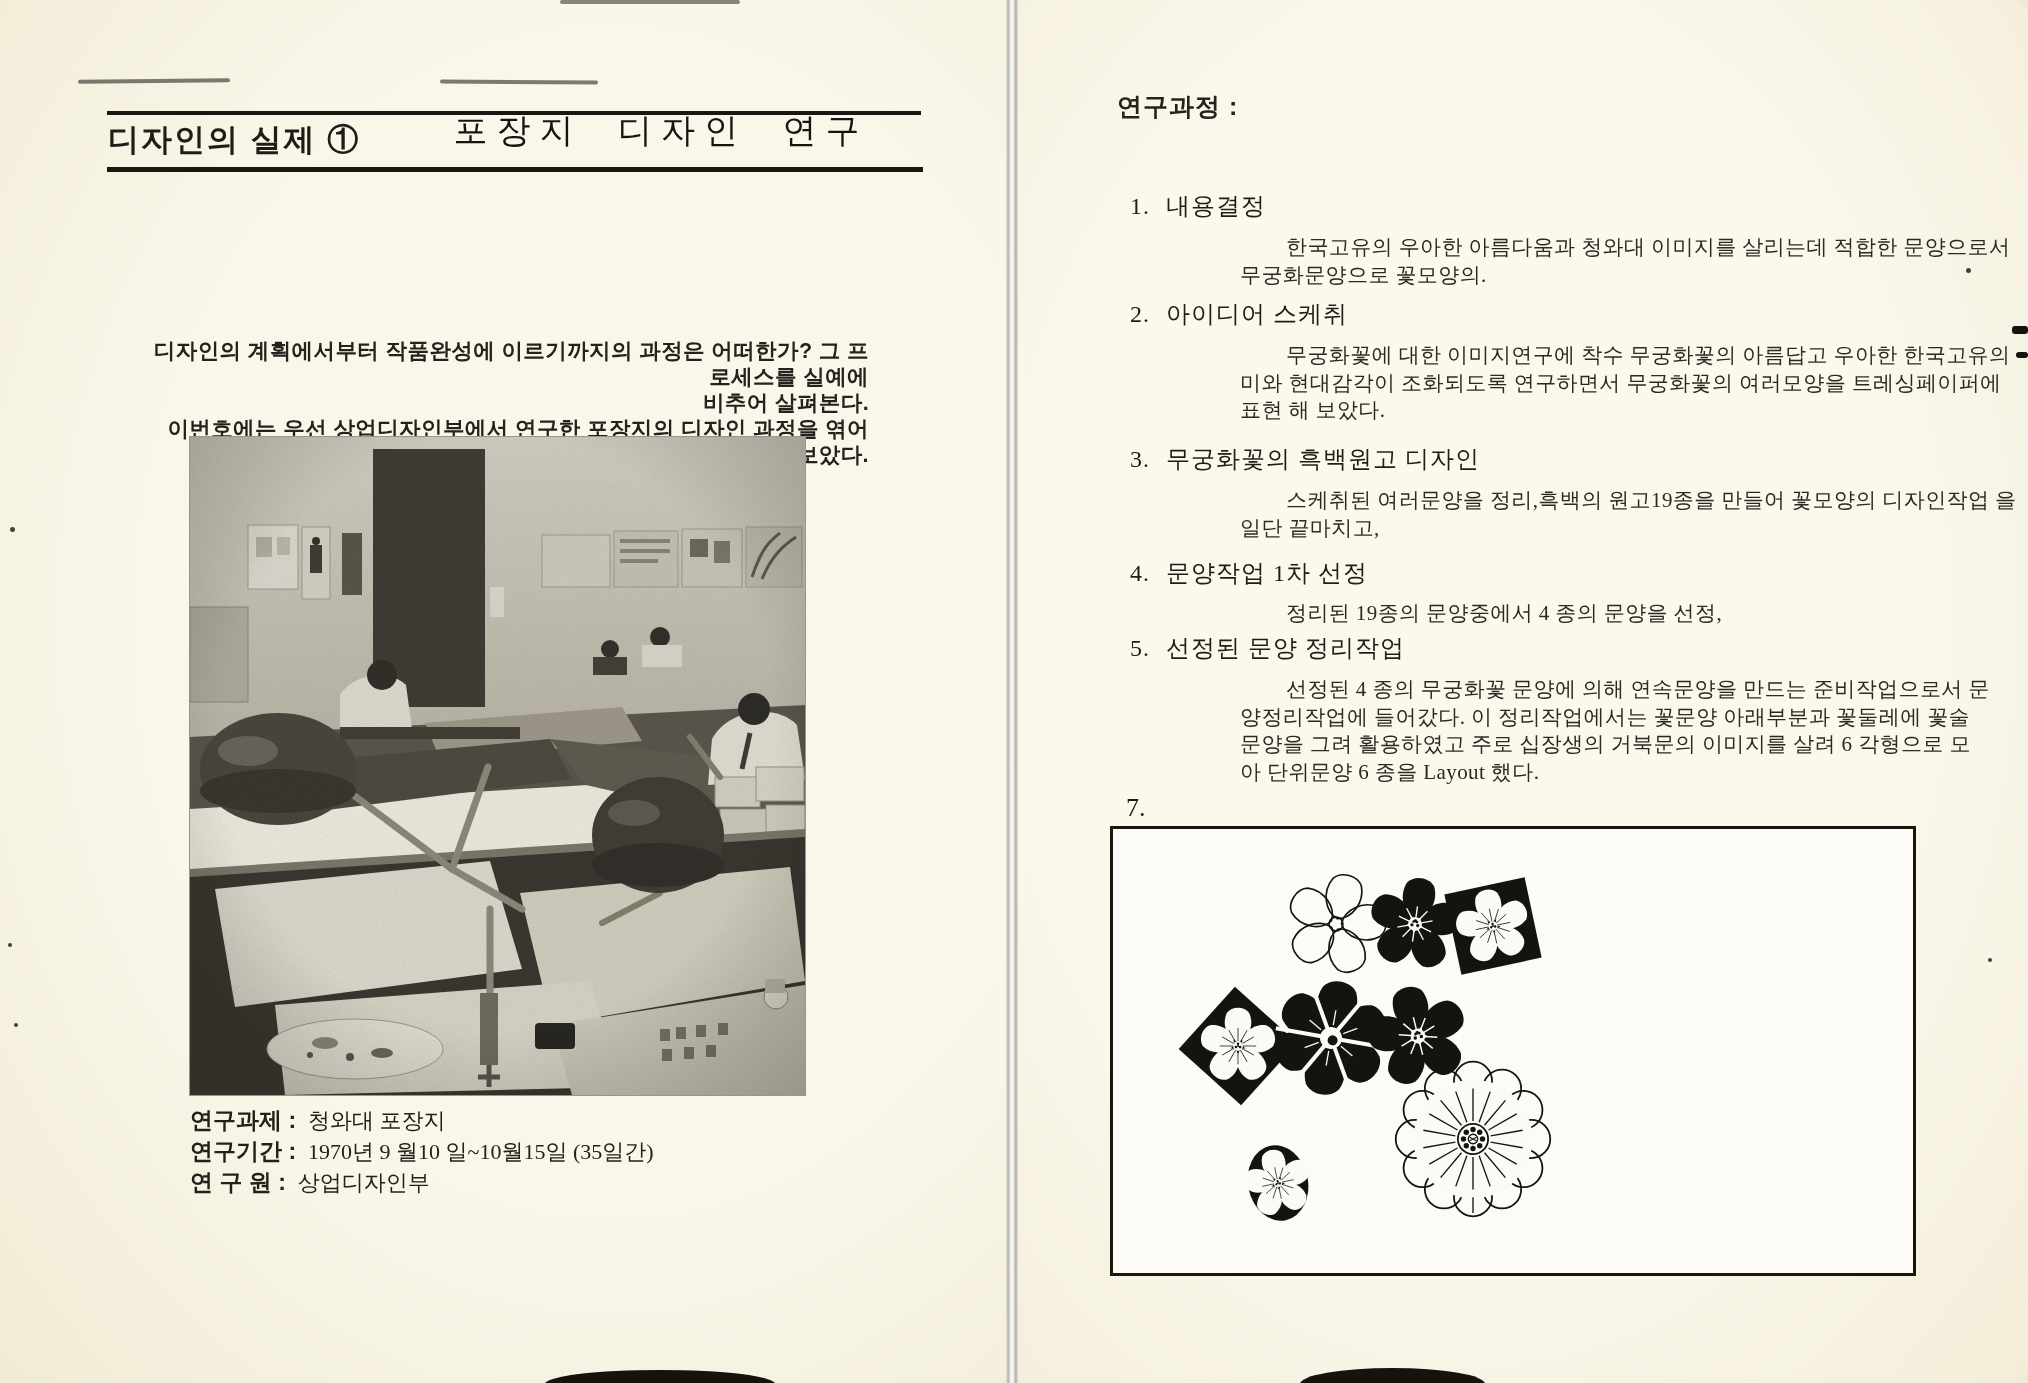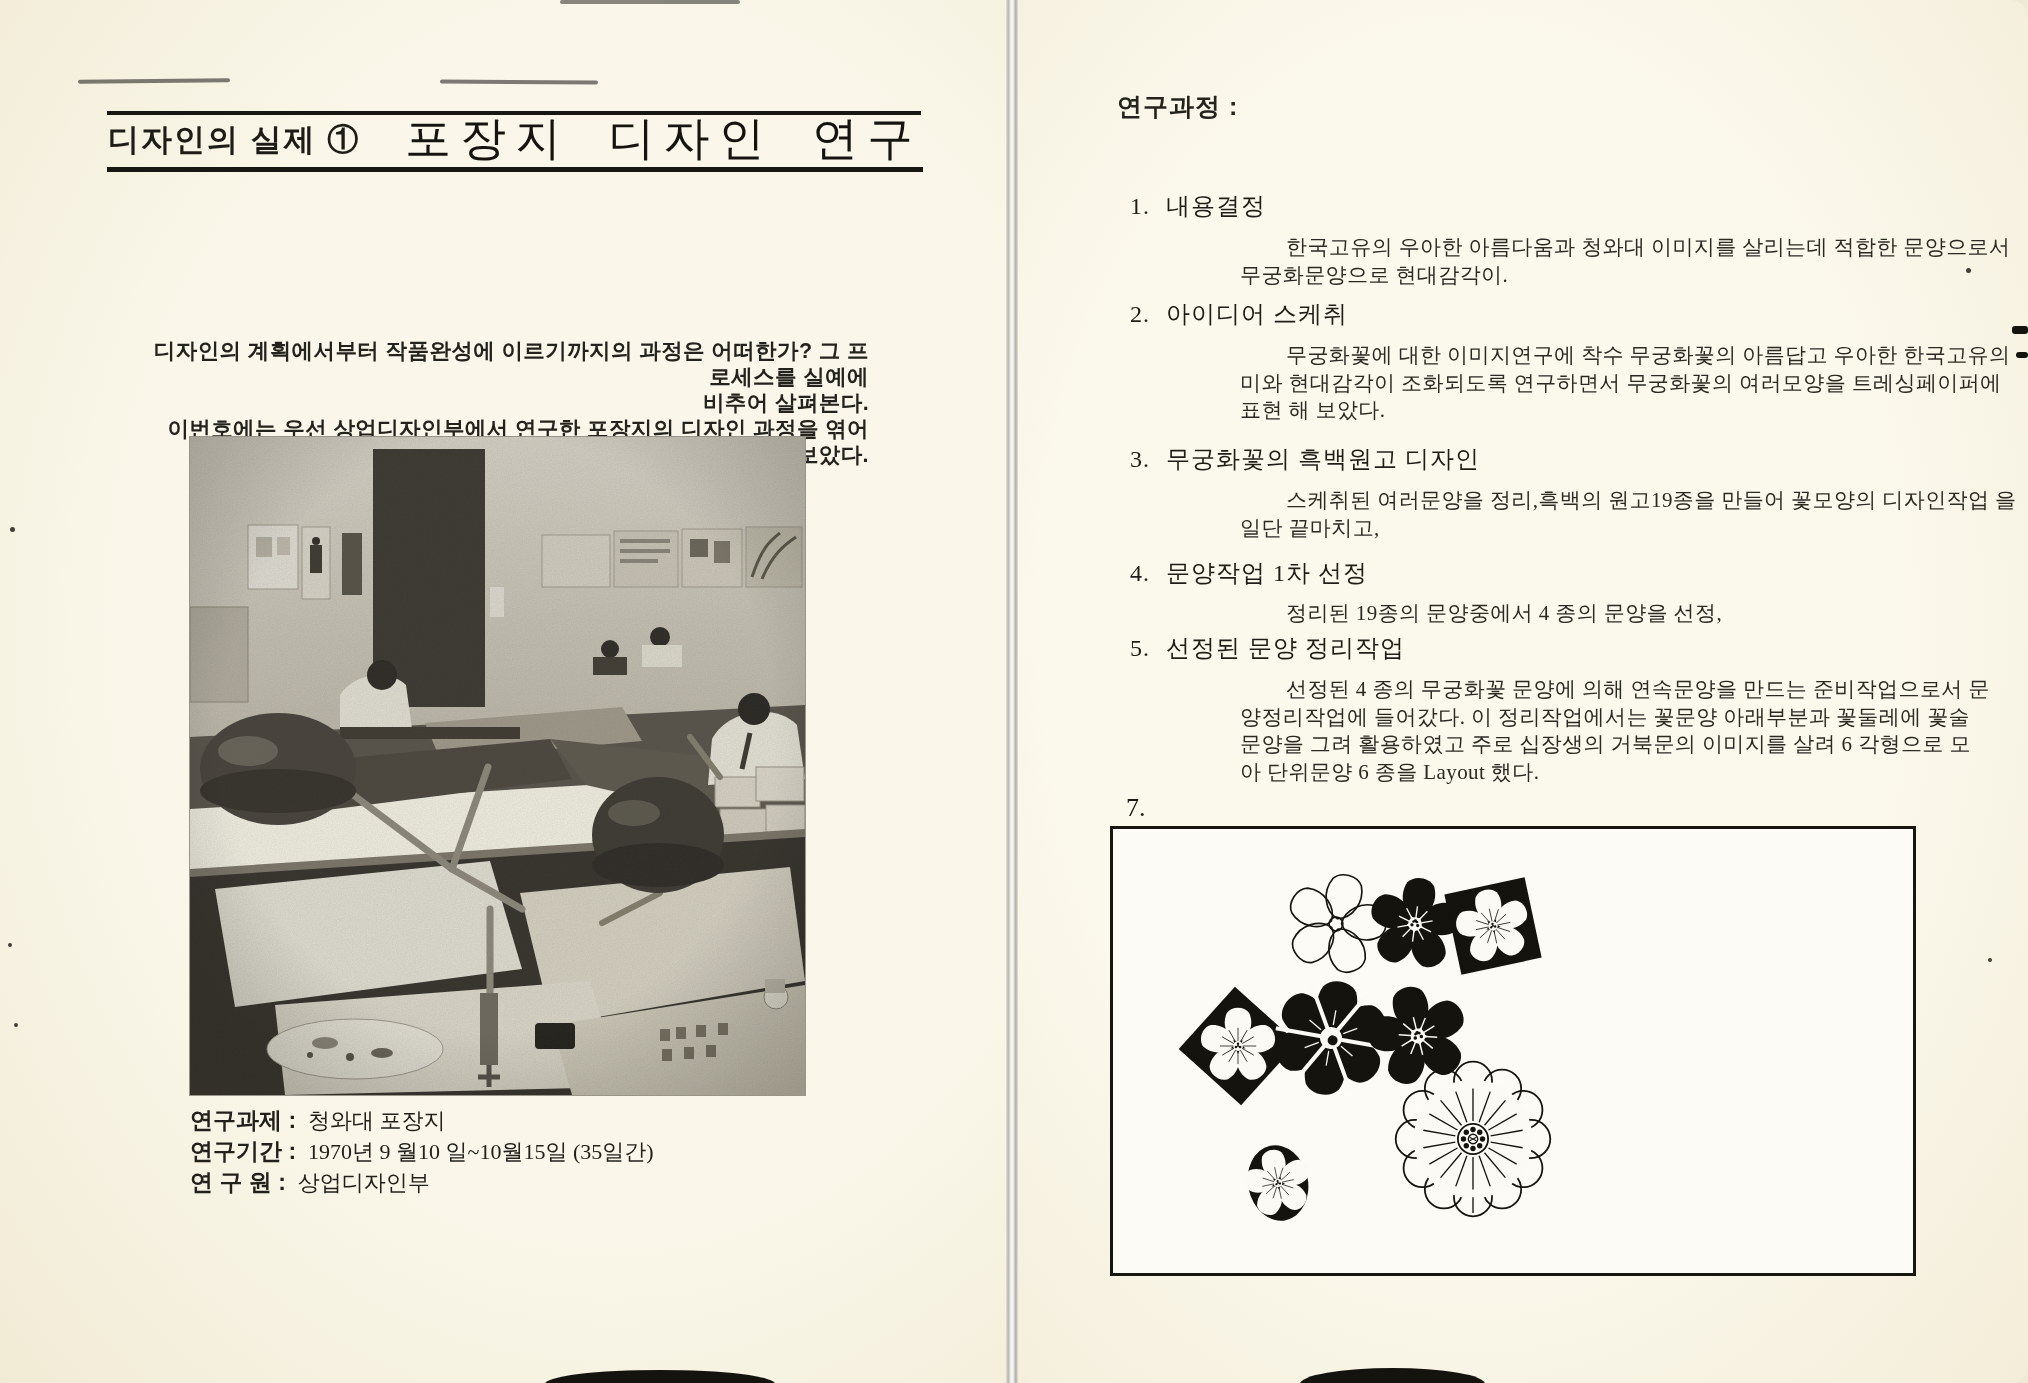--- a/index.html
+++ b/index.html
@@ -9,22 +9,22 @@
   .page-left{left:0;width:1112px;
     background:radial-gradient(ellipse at 55% 45%, #faf7ea 55%, #f1ebd5 100%);}
   .page-right{left:1018px;width:1010px;
     background:radial-gradient(ellipse at 45% 45%, #fbf8ec 55%, #f3edd8 100%);border-radius:18px;}
   .gutter{position:absolute;left:1006px;top:0;width:12px;height:1383px;
     background:linear-gradient(90deg,#e7e3d5 0%,#b7b5b0 18%,#f6f5f1 42%,#f6f5f1 58%,#aeaca7 82%,#e8e4d6 100%);}
 
   .rule{position:absolute;background:#181711;}
   .series{position:absolute;left:108px;top:119px;font-family:"Liberation Sans",sans-serif;
     font-weight:700;font-size:31px;letter-spacing:2px;}
-  .title{position:absolute;left:400px;top:108px;width:522px;text-align:right;
-    font-size:46px;letter-spacing:9px;word-spacing:18px;white-space:nowrap;color:#15140e;}
+  .title{position:absolute;left:400px;top:108px;width:522px;text-align:center;
+    font-size:34px;letter-spacing:9px;word-spacing:18px;white-space:nowrap;color:#15140e;}
   .intro{position:absolute;left:149px;top:338px;width:720px;
     font-family:"Liberation Sans",sans-serif;font-weight:700;font-size:21.5px;
     line-height:26px;letter-spacing:.4px;color:#23221c;text-align:right;}
   .photo{position:absolute;left:190px;top:437px;width:615px;height:658px;display:block;
     outline:1px solid #9a958a;}
   .caption{position:absolute;left:190px;top:1105px;font-size:22px;line-height:30px;color:#21201a;}
   .cap-label{font-family:"Liberation Sans",sans-serif;font-weight:700;font-size:23px;margin-right:12px;}
 
   .rp-heading{position:absolute;left:99px;top:90px;font-family:"Liberation Sans",sans-serif;
     font-weight:700;font-size:25px;letter-spacing:1px;color:#24231c;}
@@ -215,21 +215,21 @@
 
   <div class="page page-right">
 
     <div class="rp-heading">연구과정 :</div>
 
     <div class="step" style="top:190px;">
       <span class="step-no">1.</span><span>내용결정</span>
     </div>
     <div class="step-body" style="top:234px;">
       <div class="bl first">한국고유의 우아한 아름다움과 청와대 이미지를 살리는데 적합한  문양으로서</div>
-      <div class="bl">무궁화문양으로 현대감각이.</div>
+      <div class="bl">무궁화문양으로 꽃모양의.</div>
     </div>
 
     <div class="step" style="top:298px;">
       <span class="step-no">2.</span><span>아이디어 스케취</span>
     </div>
     <div class="step-body" style="top:342px;">
       <div class="bl first">무궁화꽃에 대한 이미지연구에 착수 무궁화꽃의 아름답고 우아한  한국고유의</div>
       <div class="bl">미와 현대감각이 조화되도록 연구하면서 무궁화꽃의 여러모양을 트레싱페이퍼에</div>
       <div class="bl">표현 해 보았다.</div>
     </div>

